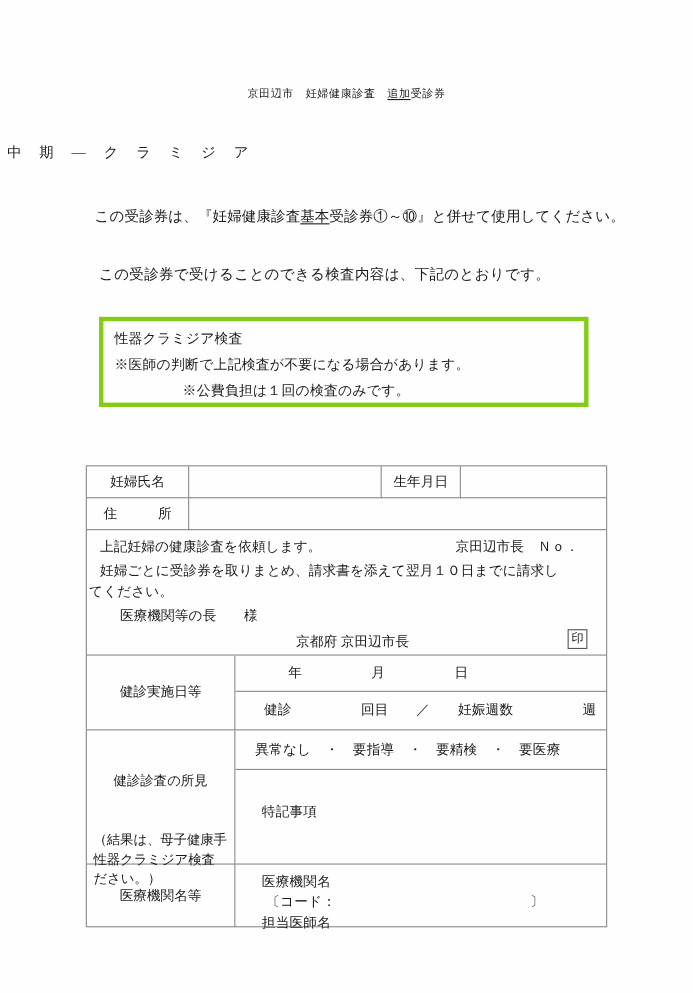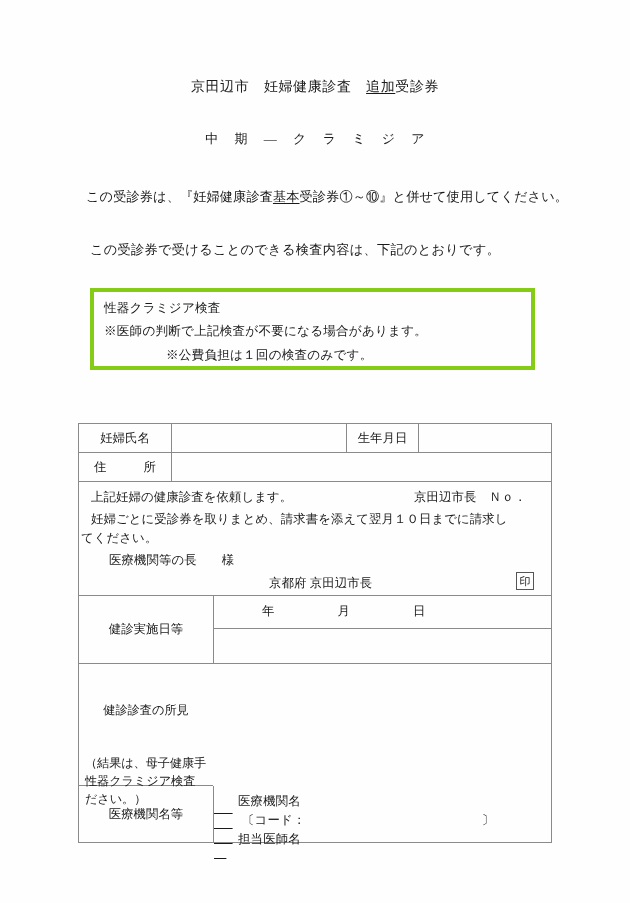--- a/index.html
+++ b/index.html
@@ -21,32 +21,31 @@
     background: #fefefe;
   }
 
   
   .doc-title {
     position: absolute;
     top: 78px;
     left: 0;
     width: 630px;
     text-align: center;
-    font-size: 14px;
+    font-size: 10px;
     letter-spacing: 0.6px;
     white-space: pre;
   }
   .doc-title .u { text-decoration: underline; text-underline-offset: 2px; }
 
   .doc-subtitle {
     position: absolute;
     top: 130px;
     left: 0;
     width: 630px;
-    text-align: center;
     font-size: 13px;
     letter-spacing: 6.5px;
     text-indent: 6.5px;
     white-space: pre;
   }
 
   
   .intro1 {
     position: absolute;
     top: 188px;
@@ -185,21 +184,21 @@
     padding: 8px 6px 0 6px;
     box-sizing: border-box;
     font-size: 12.2px;
   }
   .r5-title { text-align: center; white-space: pre; }
   .r5-sub { margin-top: 5px; line-height: 18px; letter-spacing: -0.1px; white-space: pre-line; }
 
   
   .r6 { top: 362px; height: 57px; }
   .r6-label { left: 0; width: 134px; }
-  .r6-right { left: 134px; width: 338px; text-decoration: underline; }
+  .r6-right { left: 134px; width: 338px; }
   .inst-line { position: absolute; font-size: 12.4px; letter-spacing: 0.2px; white-space: pre; }
   .inst-1 { top: 7px;  left: 24px; }
   .inst-2 { top: 26px; left: 28px; }
   .inst-3 { top: 45px; left: 24px; }
 </style>
 </head>
 <body>
 
 <div class="page">
 
@@ -236,30 +235,41 @@
       <div class="req-line req-l4">医療機関等の長　　様</div>
       <div class="req-line req-l5">京都府 京田辺市長</div>
       <div class="seal-box">印</div>
     </div>
 
     <div class="cell r4 r4-label label-center bb">健診実施日等</div>
     <div class="cell r4 r4-right bl bb">
       <div class="cell r4-a bb" style="left:0;width:338px;">
         <div class="date-line">年　　　　　月　　　　　日</div>
       </div>
+      <div class="cell r4-b" style="left:0;width:338px;">
+        <div class="count-line">健診　　　　　回目　　／　　妊娠週数　　　　　週</div>
+      </div>
     </div>
 
     <div class="cell r5 r5-label bb">
       <div class="r5-label-inner">
         <div class="r5-title">健診診査の所見</div>
         <div class="r5-sub">（結果は、母子健康手
 性器クラミジア検査
 ださい。）</div>
       </div>
     </div>
+    <div class="cell r5 r5-right bl bb">
+      <div class="cell r5-a bb" style="left:0;width:338px;">
+        <div class="findings-line">異常なし　・　要指導　・　要精検　・　要医療</div>
+      </div>
+      <div class="cell r5-b" style="left:0;width:338px;">
+        <div class="notes-line">特記事項</div>
+      </div>
+    </div>
 
     <div class="cell r6 r6-label label-center">医療機関名等</div>
     <div class="cell r6 r6-right bl">
       <div class="inst-line inst-1">医療機関名</div>
       <div class="inst-line inst-2">〔コード：　　　　　　　　　　　　　　〕</div>
       <div class="inst-line inst-3">担当医師名</div>
     </div>
 
   </div>
 </div>

